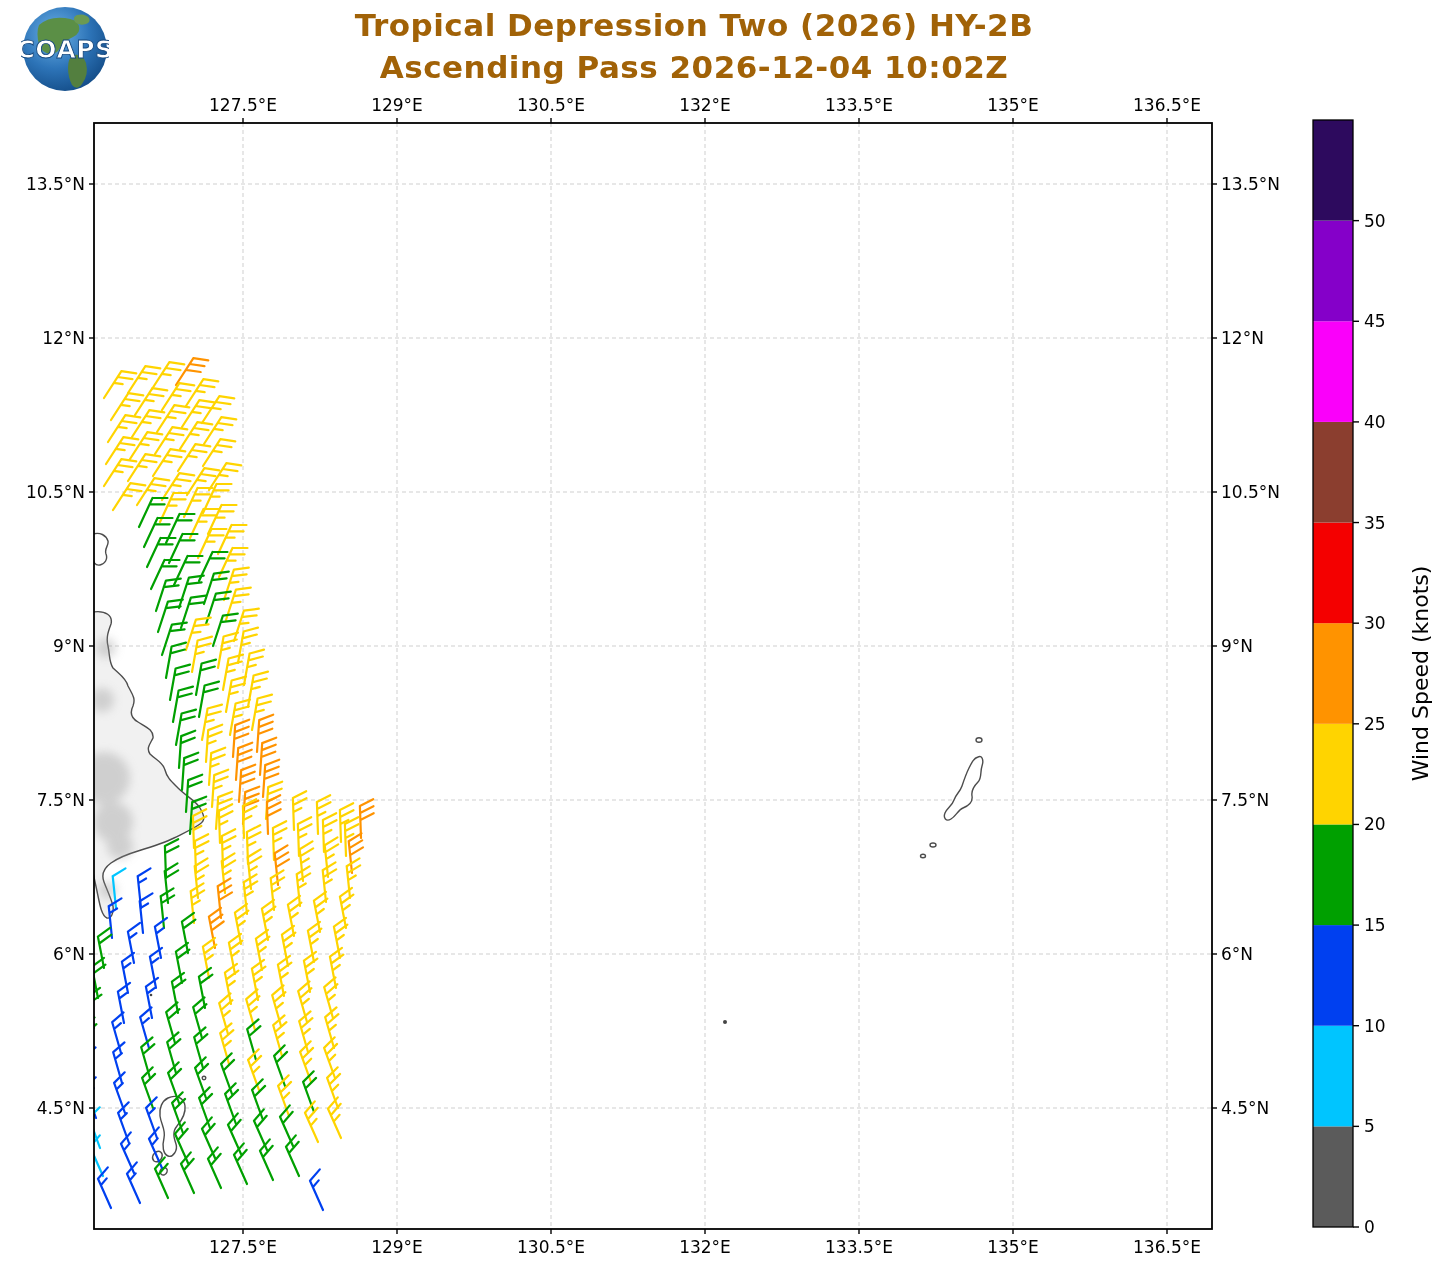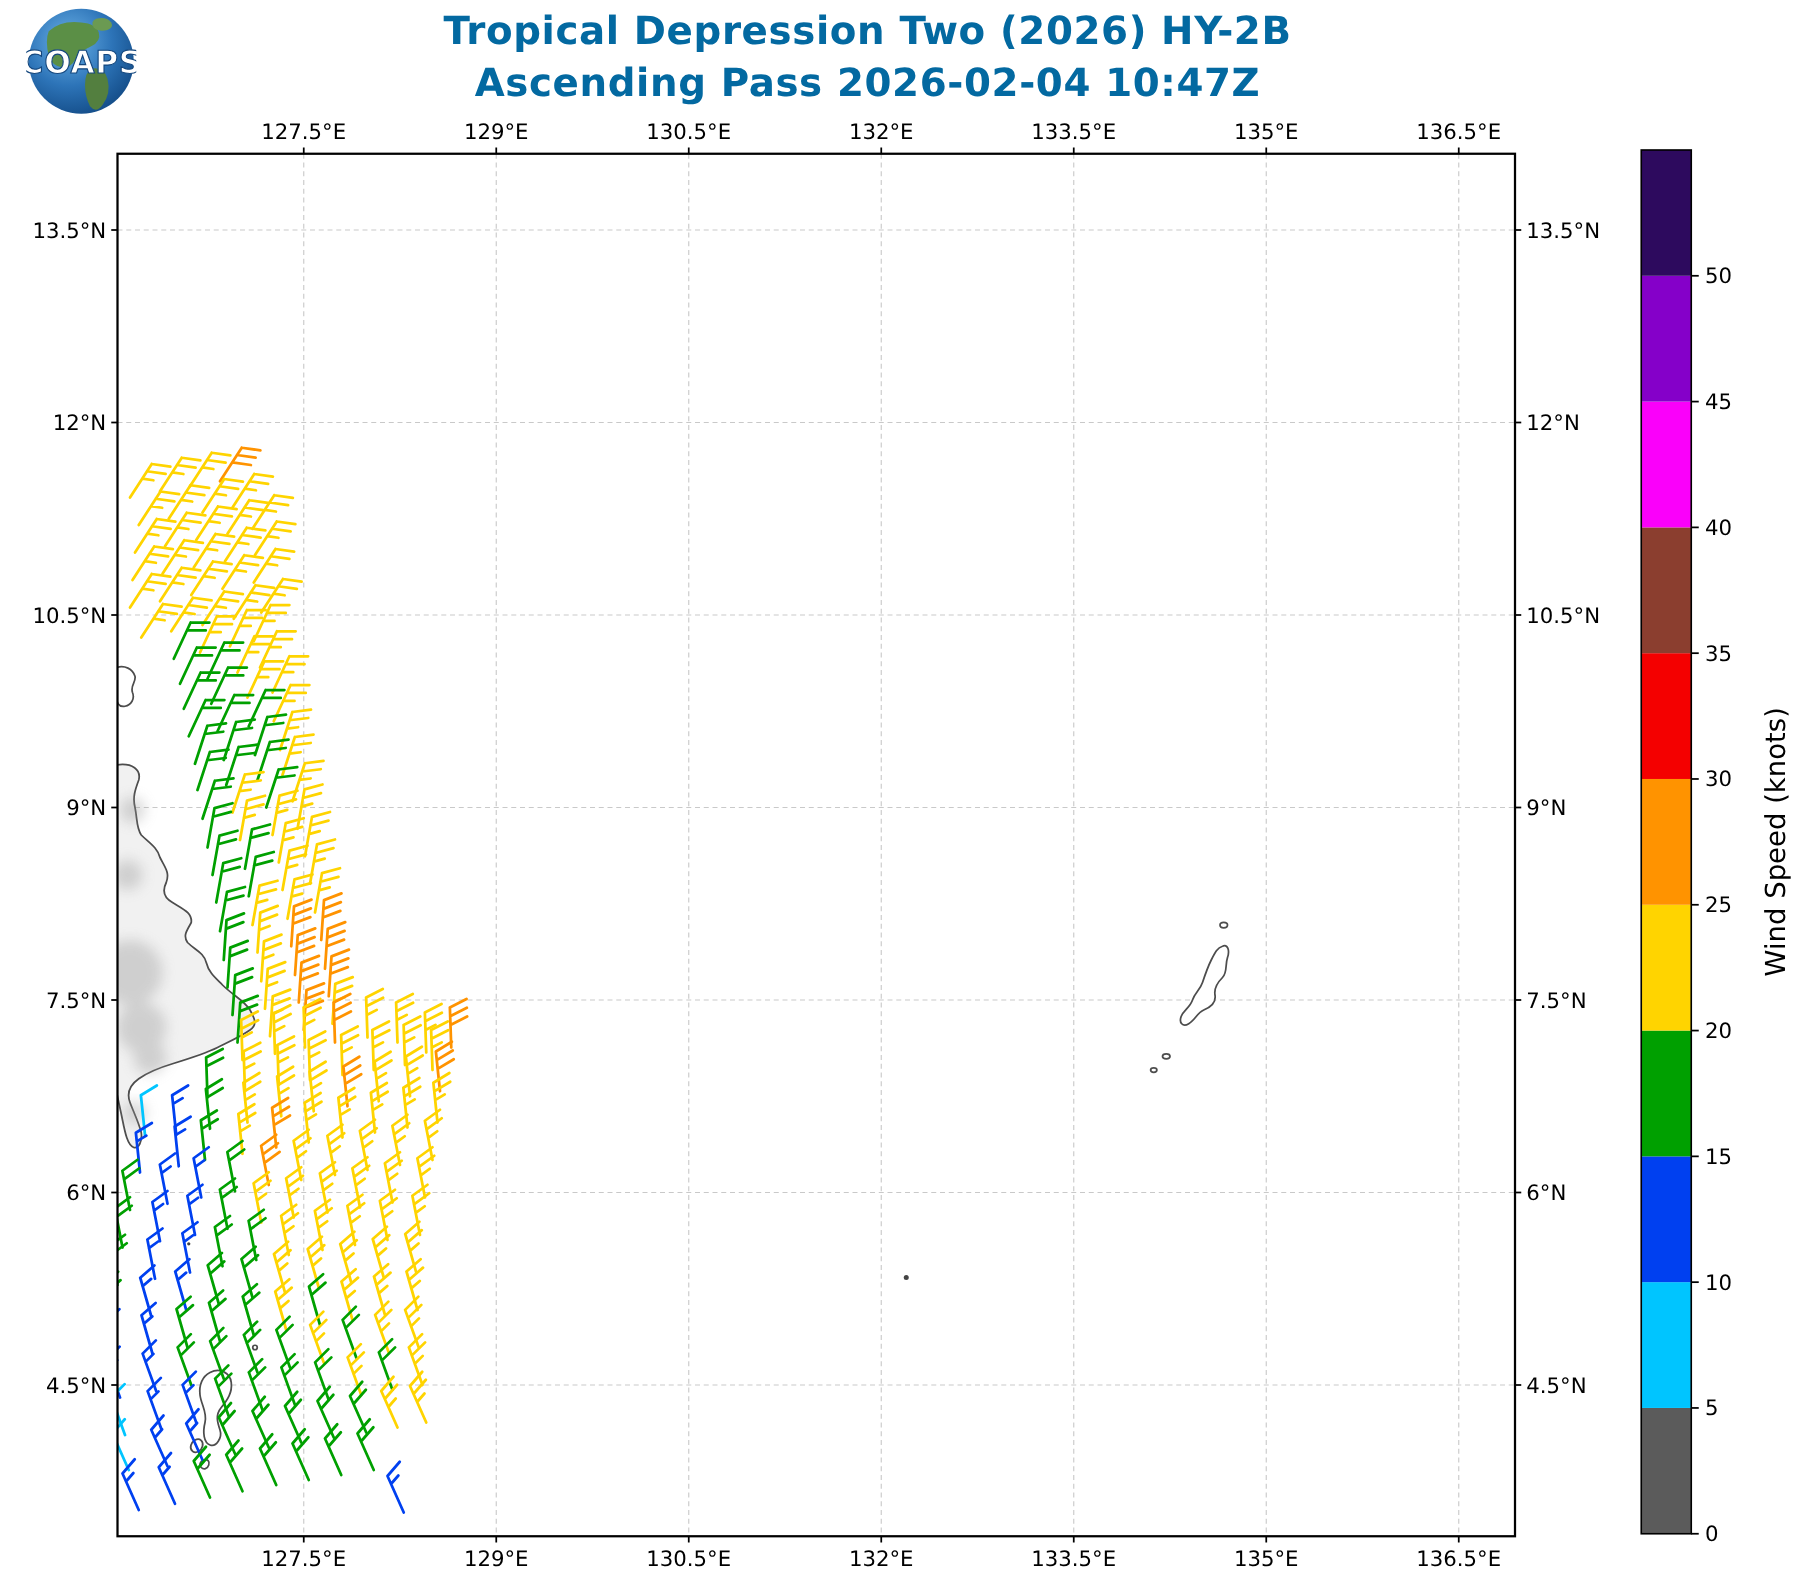--- a/index.html
+++ b/index.html
@@ -1,18 +1,18 @@
 <!DOCTYPE html>
 <html><head>
 <meta charset="utf-8">
 <style>
   html,body{margin:0;padding:0;background:#ffffff;}
   .figure{position:relative;width:1436px;height:1264px;background:#ffffff;overflow:hidden;
           font-family:"DejaVu Sans","Liberation Sans",sans-serif;margin-left:16px;}
-  .title-wrap{position:absolute;left:0;top:4px;width:1356px;text-align:center;color:#0369a1;}
+  .title-wrap{position:absolute;left:0;top:4px;width:1356px;text-align:center;color:#a16207;}
   .title-line{font-size:31px;font-weight:bold;line-height:42px;letter-spacing:0.5px;}
   #fig-svg{position:absolute;left:0;top:0;}
   #fig-svg text{font-family:"DejaVu Sans","Liberation Sans",sans-serif;fill:#000;}
   .logo{position:absolute;left:5px;top:3px;width:88px;height:90px;}
 </style>
 </head>
 <body>
 
 <div class="figure">
 
@@ -26,21 +26,21 @@
     </defs>
     <circle cx="44" cy="46" r="42" fill="url(#globe)"></circle>
     <path fill="#5b8f46" d="M18,22 q10,-9 26,-7 q12,1 14,8 q2,7 -6,11 q-9,4 -13,11 q-3,6 -10,6 q-8,-1 -11,-9 q-3,-13 0,-20 Z"></path>
     <path fill="#537f3f" d="M52,52 q10,-2 13,8 q3,12 -4,21 q-5,7 -10,1 q-4,-8 -4,-17 q0,-10 5,-13 Z"></path>
     <path fill="#6b9a52" d="M56,12 q8,-2 12,3 q2,4 -3,6 q-7,2 -11,-2 q-3,-5 2,-7 Z"></path>
     <text x="44" y="55" text-anchor="middle" font-size="25" font-weight="bold" fill="#ffffff" stroke="#14477e" stroke-width="0.9" letter-spacing="0.5">COAPS</text>
   </svg>
 
   <div class="title-wrap">
     <div class="title-line">Tropical Depression Two (2026) HY-2B</div>
-    <div class="title-line">Ascending Pass 2026-02-04 10:47Z</div>
+    <div class="title-line">Ascending Pass 2026-12-04 10:02Z</div>
   </div>
 
   <svg id="fig-svg" width="1436" height="1264" viewBox="0 0 1436 1264">
     <defs>
       <clipPath id="plotclip">
           <rect x="78" y="123" width="1118" height="1106"></rect>
         </clipPath>
       <filter id="soft" x="-50%" y="-50%" width="200%" height="200%">
           <feGaussianBlur stdDeviation="5"></feGaussianBlur>
         </filter>

